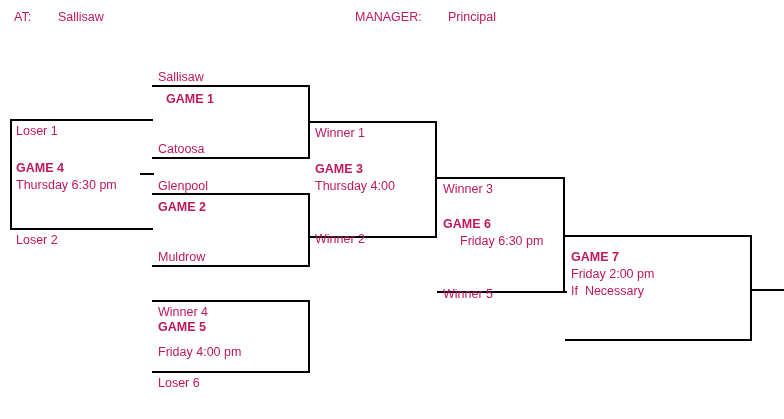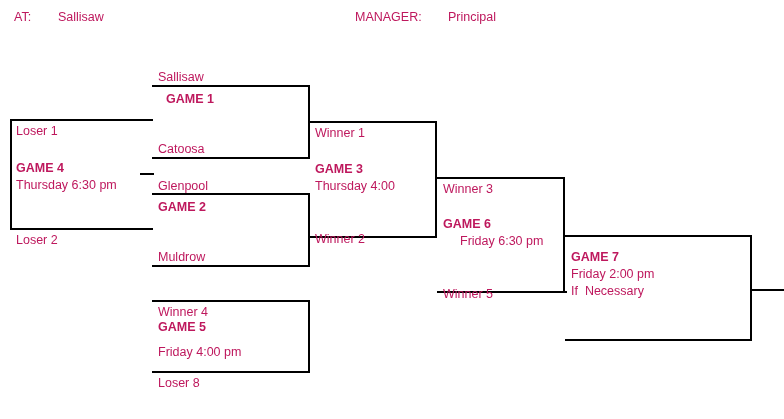--- a/index.html
+++ b/index.html
@@ -80,21 +80,21 @@
   <span class="txt bold" style="left:315px; top:162px;">GAME 3</span>
   <span class="txt" style="left:315px; top:179px;">Thursday 4:00</span>
   <span class="txt" style="left:315px; top:232px;">Winner 2</span>
 
   <div class="hline" style="left:152px; top:300px; width:158px;"></div>
   <div class="vline" style="left:308px; top:300px; height:72px;"></div>
   <div class="hline" style="left:152px; top:371px; width:158px;"></div>
   <span class="txt" style="left:158px; top:305px;">Winner 4</span>
   <span class="txt bold" style="left:158px; top:320px;">GAME 5</span>
   <span class="txt" style="left:158px; top:345px;">Friday 4:00 pm</span>
-  <span class="txt" style="left:158px; top:376px;">Loser 8</span>
+  <span class="txt" style="left:158px; top:376px;">Loser 6</span>
 
   <div class="hline" style="left:437px; top:177px; width:128px;"></div>
   <div class="vline" style="left:563px; top:177px; height:115px;"></div>
   <div class="hline" style="left:437px; top:291px; width:128px;"></div>
   <span class="txt" style="left:443px; top:182px;">Winner 3</span>
   <span class="txt bold" style="left:443px; top:217px;">GAME 6</span>
   <span class="txt" style="left:460px; top:234px;">Friday 6:30 pm</span>
   <span class="txt" style="left:443px; top:287px;">Winner 5</span>
 
   <div class="hline" style="left:565px; top:235px; width:187px;"></div>

